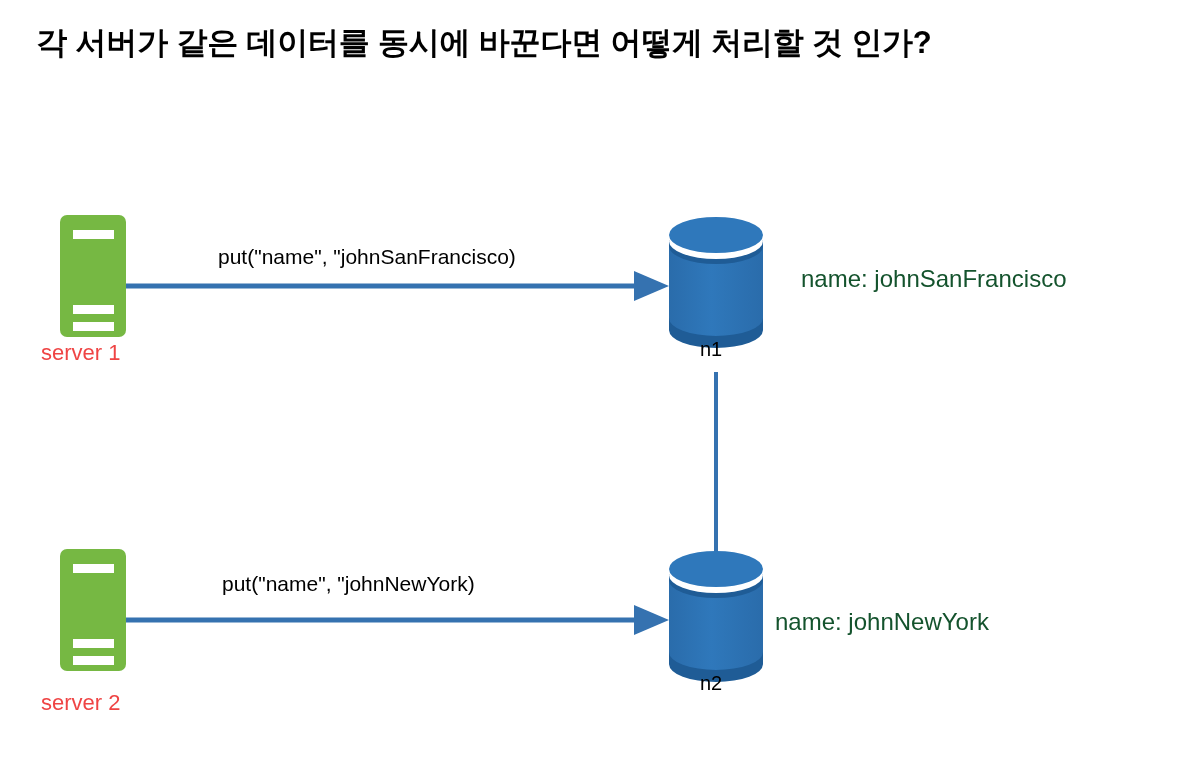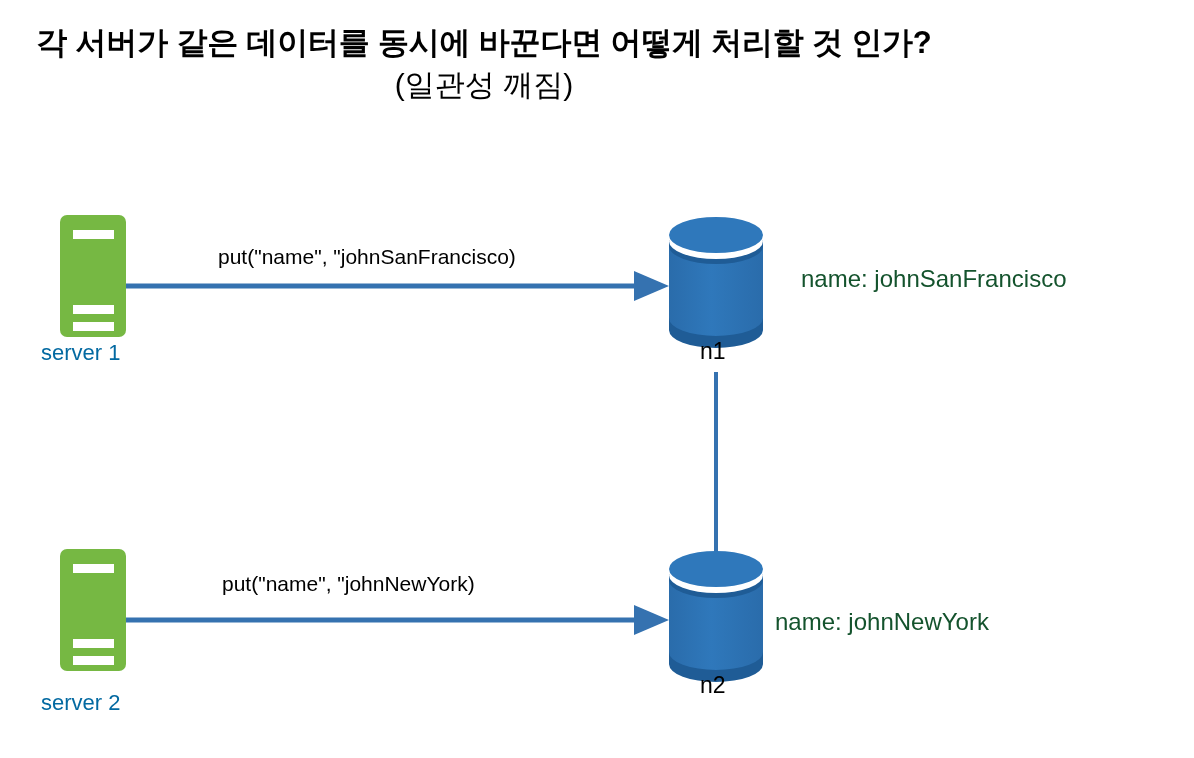--- a/index.html
+++ b/index.html
@@ -54,40 +54,39 @@
   .lbl {
     position: absolute;
     white-space: nowrap;
     font-family: "Liberation Sans", "DejaVu Sans", sans-serif;
   }
   .edge-label {
     font-size: 21px;
     color: #000000;
   }
   .node-label {
-    font-size: 23px;
+    font-size: 20px;
     color: #000000;
   }
   .server-label {
     font-size: 22px;
-    color: #0369a1;
+    color: #ef4444;
   }
   .value-label {
     font-size: 24px;
     color: #14532d;
   }
 </style>
 </head>
 <body>
 
 <div id="canvas">
 
   <div class="title-block">
     <div class="title-line-1">각 서버가 같은 데이터를 동시에 바꾼다면 어떻게 처리할 것 인가?</div>
-    <div class="title-line-2">(일관성 깨짐)</div>
   </div>
 
   <svg id="diagram" viewBox="0 0 1194 758">
     <defs>
       <linearGradient id="dbBody" x1="0" y1="0" x2="1" y2="0">
         <stop offset="0%" stop-color="#2a6cab"></stop>
         <stop offset="45%" stop-color="#2f78bb"></stop>
         <stop offset="100%" stop-color="#2a6cab"></stop>
       </linearGradient>
     </defs>

